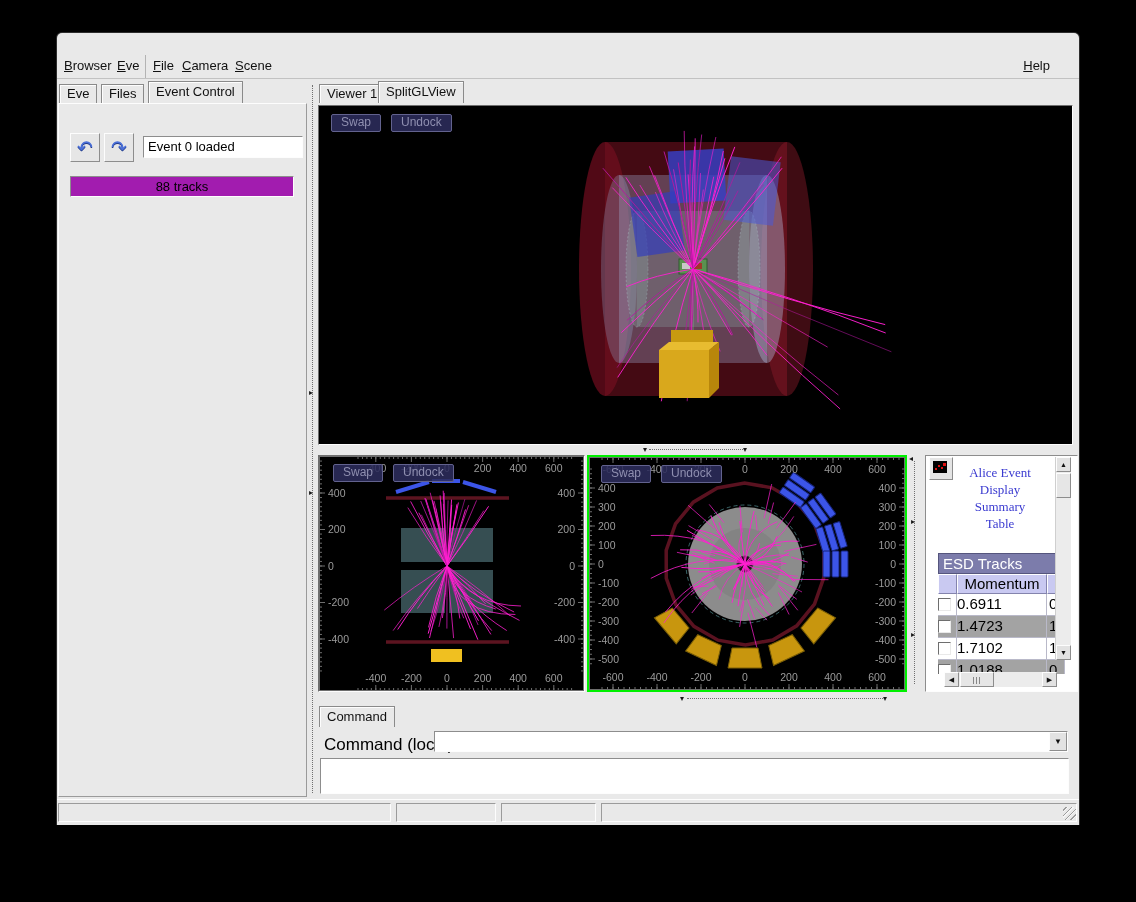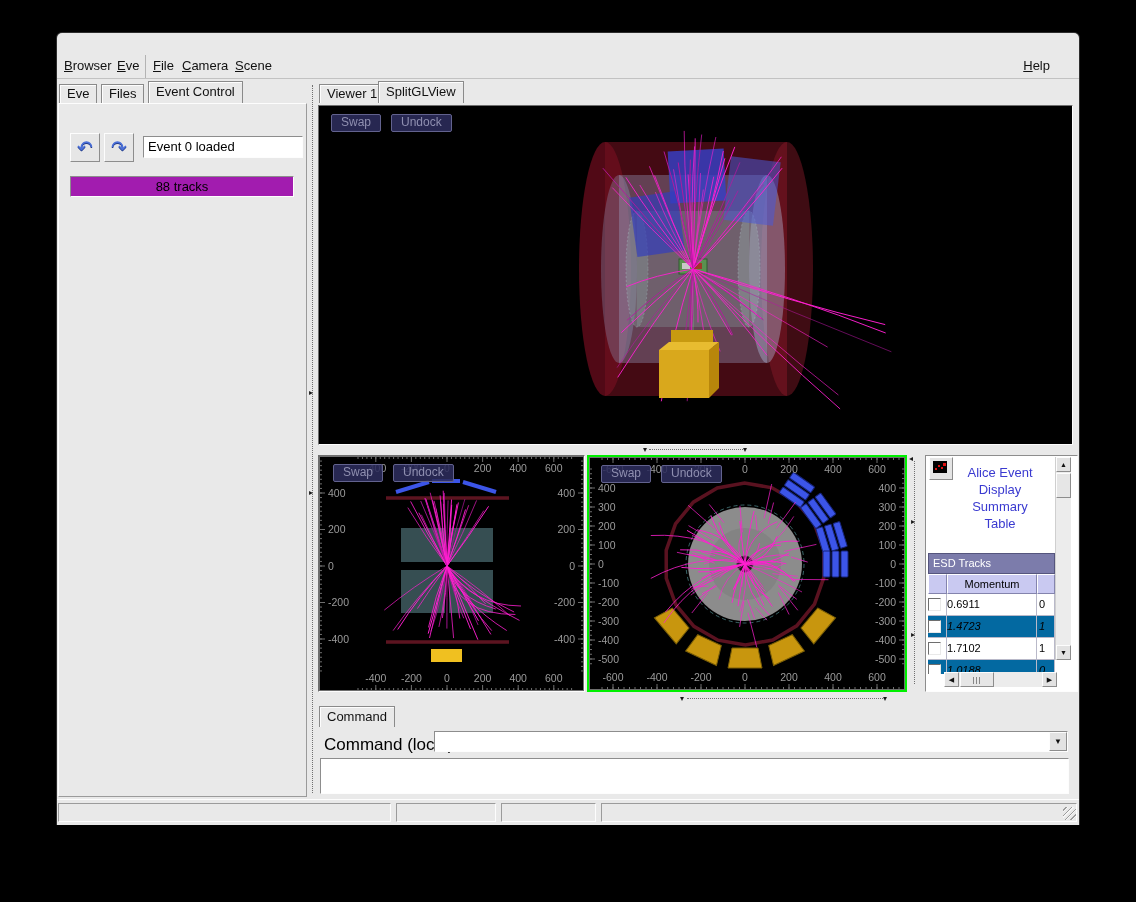--- a/index.html
+++ b/index.html
@@ -75,32 +75,32 @@
   .sbtn{position:absolute;width:15px;height:15px;background:#e2e2e2;border:1px solid;
         border-color:#fdfdfd #8d8d8d #8d8d8d #fdfdfd;box-sizing:border-box;font-size:7px;
         line-height:13px;text-align:center;color:#111;cursor:pointer;}
   .vthumb{position:absolute;left:0;top:16px;width:15px;height:25px;background:#e6e6e6;border:1px solid;
           border-color:#fdfdfd #8d8d8d #8d8d8d #fdfdfd;box-sizing:border-box;cursor:pointer;}
   .hscroll{position:absolute;left:18px;top:216px;width:113px;height:15px;background:#ececec;}
   .hthumb{position:absolute;left:16px;top:0;width:34px;height:15px;background:#e6e6e6;border:1px solid;
           border-color:#fdfdfd #8d8d8d #8d8d8d #fdfdfd;box-sizing:border-box;text-align:center;
           font-size:8px;line-height:13px;color:#555;letter-spacing:1px;cursor:pointer;}
   
-  .esd{position:absolute;left:2px;top:97px;width:127px;height:121px;overflow:hidden;
-       font-size:11px;}
+  .esd{position:absolute;left:12px;top:97px;width:127px;height:121px;overflow:hidden;
+       font-size:15px;}
   .esd-gh{height:19px;background:#7c7cab;color:#fff;line-height:19px;padding-left:4px;
           border:1px solid #55557d;}
   .esd-cols{display:flex;height:20px;}
   .hcell{background:#c9c9f1;border:1px solid;border-color:#fdfdff #8484ad #8484ad #fdfdff;
          box-sizing:border-box;line-height:18px;text-align:center;color:#000;}
   .c0{width:19px;flex:none;}
   .c1{width:90px;flex:none;}
   .c2{flex:1;overflow:hidden;text-align:left;padding-left:2px;}
   .trow{display:flex;height:21px;background:#fff;border-bottom:1px solid #b9b9c9;}
-  .trow.alt{background:#0369a1;font-style:italic;}
+  .trow.alt{background:#a3a3a3;}
   .tc{box-sizing:border-box;line-height:20px;text-align:left;border-right:1px solid #b9b9c9;}
   .checkbox{display:inline-block;width:11px;height:11px;background:#fff;margin-top:4px;
             border:1px solid;border-color:#6e6e6e #e9e9e9 #e9e9e9 #6e6e6e;cursor:pointer;}
   
   .cmd-label{position:absolute;font-size:17px;color:#000000;}
   .combo{position:absolute;height:21px;background:#fff;border:1px solid;
          border-color:#8d8d8d #fdfdfd #fdfdfd #8d8d8d;box-sizing:border-box;}
   .combo input{position:absolute;left:1px;top:1px;right:19px;bottom:1px;border:none;outline:none;
                font-size:13px;font-family:inherit;width:calc(100% - 20px);}
   .combo-btn{position:absolute;right:0;top:0;width:18px;height:19px;background:#e2e2e2;
@@ -999,21 +999,21 @@
 
     <div class="summary">
       <div class="sum-icon">
         <span class="blk">
           <i style="left:2px;top:7px;width:2px;height:2px"></i>
           <i style="left:5px;top:4px;width:2px;height:2px"></i>
           <i style="left:8px;top:6px;width:2px;height:2px"></i>
           <i style="left:10px;top:2px;width:3px;height:3px"></i>
         </span>
       </div>
-      <div class="sum-title" id="sum-title" style="color: rgb(58, 58, 208);">
+      <div class="sum-title" id="sum-title" style="color: rgb(58, 58, 208); font-family: Liberation Serif, serif;">
         <div>Alice Event</div>
         <div>Display</div>
         <div>Summary</div>
         <div>Table</div>
       </div>
 
       <div class="esd">
         <div class="esd-gh" id="esd-gh">ESD Tracks</div>
         <div class="esd-cols">
           <div class="hcell c0"></div>

